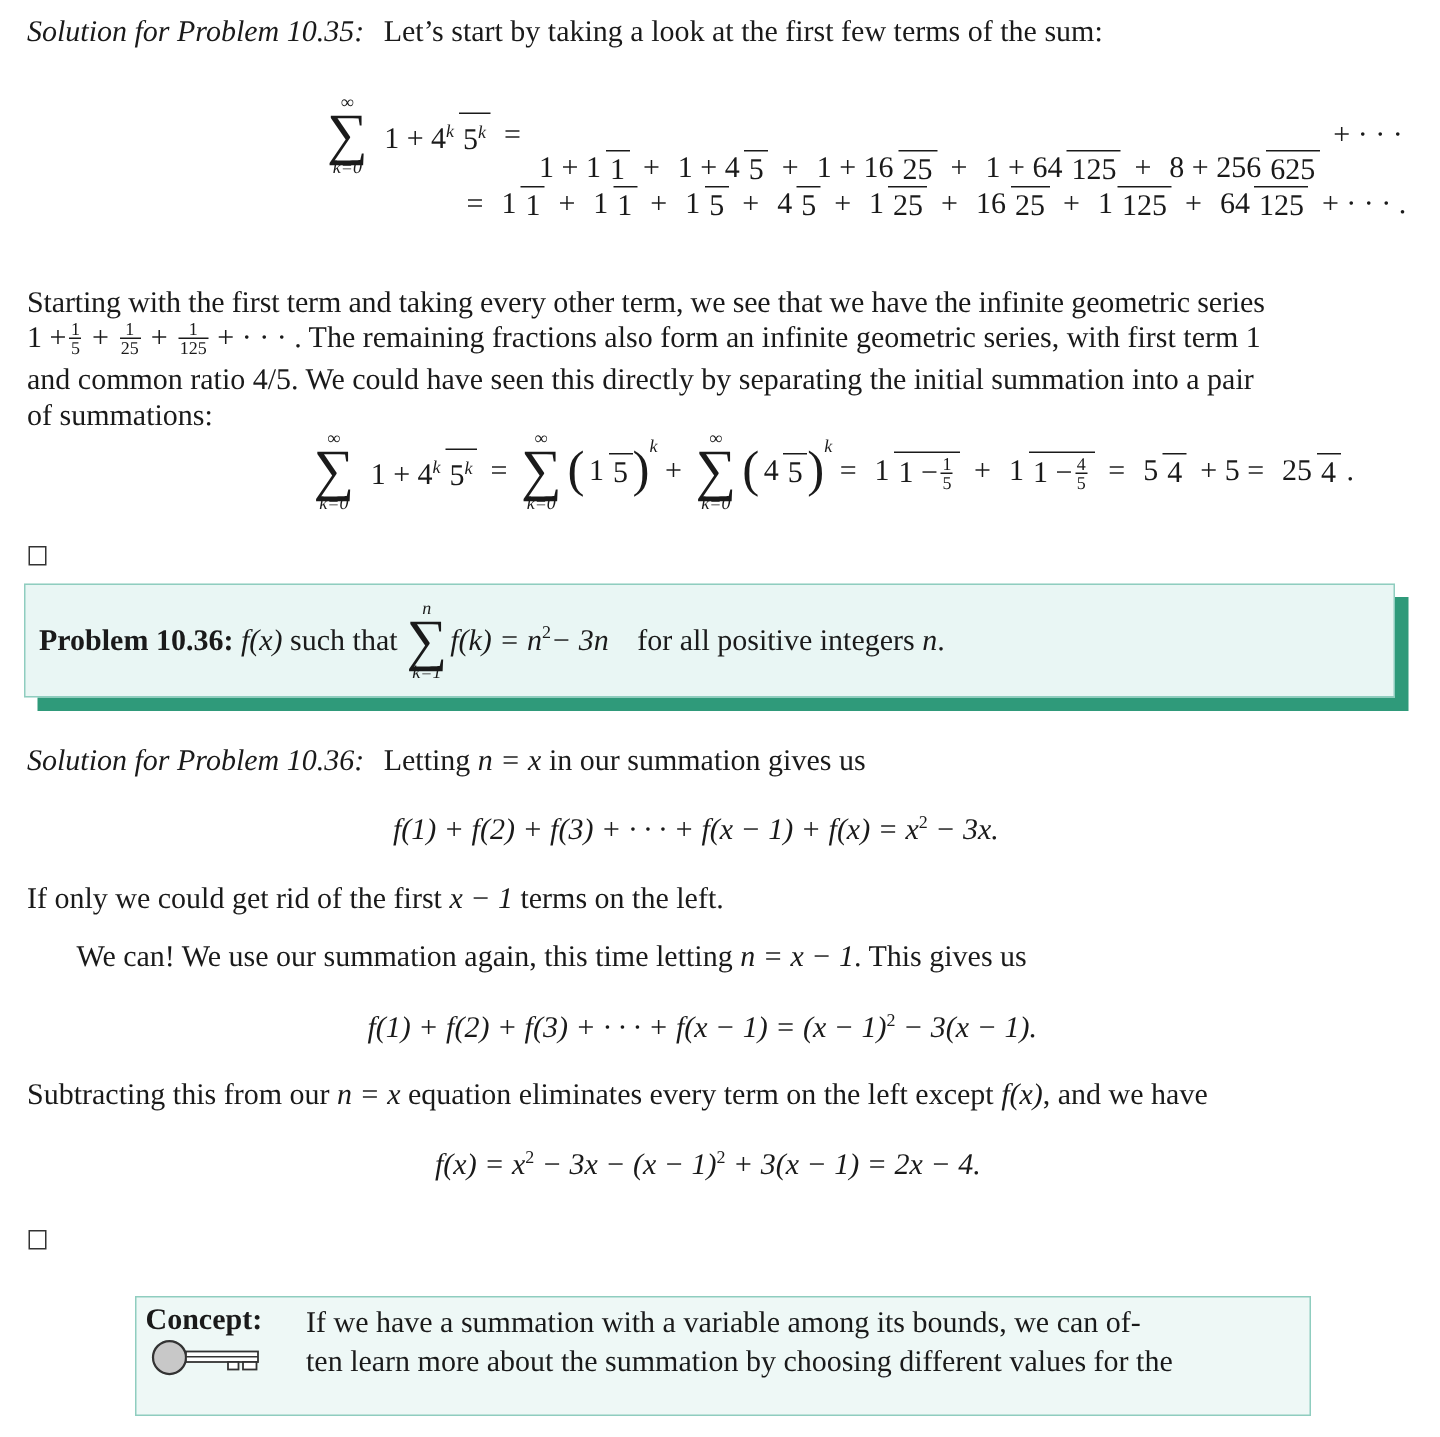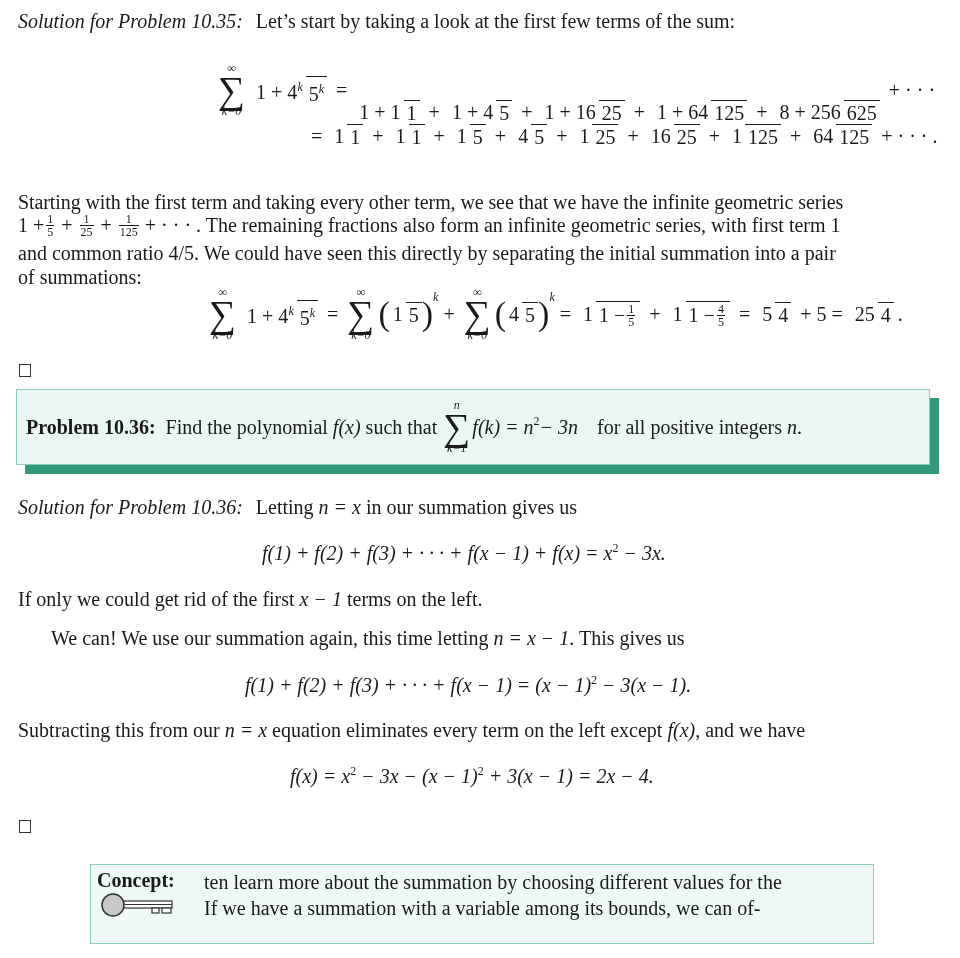--- a/index.html
+++ b/index.html
@@ -222,21 +222,20 @@
     <span class="den">4</span>
   </span>
   <span>.</span>
 </div>
 
 <div class="qed" style="left:19px; top:364px;"></div>
 
 <div class="problem-box"></div>
 <div class="math" style="left:26px; top:392px; height:70px;">
   <span class="b">Problem 10.36:</span>
-  <span style="margin-left:10px;">Find the polynomial</span>
   <span class="it" style="margin-left:5px;">f(x)</span>
   <span style="margin-left:5px;text-align:center;">such that</span>
   <span class="sum" style="margin:0 2px 0 6px;">
     <span class="lim">n</span>
     <span class="sym">∑</span>
     <span class="lim">k=1</span>
   </span>
   <span class="it">f(k) = n</span>
     <sup style="align-self:flex-start;margin-top:22px;">2</sup>
   <span class="it"> − 3n</span>
@@ -287,15 +286,15 @@
 <div class="concept-box"></div>
 <div class="abs b" style="left:97px; top:869px;">Concept:</div>
 <svg class="abs" style="left:100px; top:892px;" width="75" height="26" viewBox="0 0 75 26">
   <circle cx="13" cy="13" r="11" fill="#c8c8c8" stroke="#333" stroke-width="1.5"></circle>
   <rect x="24" y="9" width="48" height="7" fill="#fff" stroke="#333" stroke-width="1.2"></rect>
   <line x1="24" y1="12.5" x2="72" y2="12.5" stroke="#333" stroke-width="1"></line>
   <rect x="52" y="16" width="7" height="5" fill="#fff" stroke="#333" stroke-width="1.2"></rect>
   <rect x="62" y="16" width="9" height="5" fill="#fff" stroke="#333" stroke-width="1.2"></rect>
 </svg>
 <div class="abs" style="left:204px; top:869px; line-height:26px;">
+  <div>If we have a summation with a variable among its bounds, we can of-</div>
   <div>ten learn more about the summation by choosing different values for the</div>
-  <div>If we have a summation with a variable among its bounds, we can of-</div>
 </div>
 
 </body></html>

